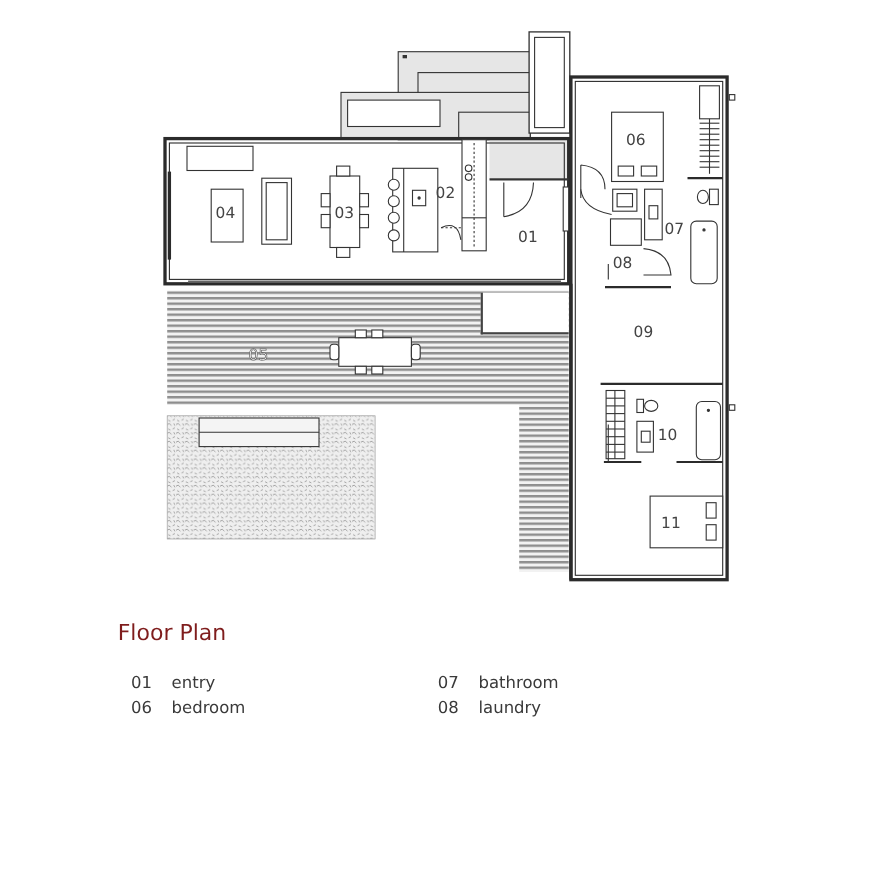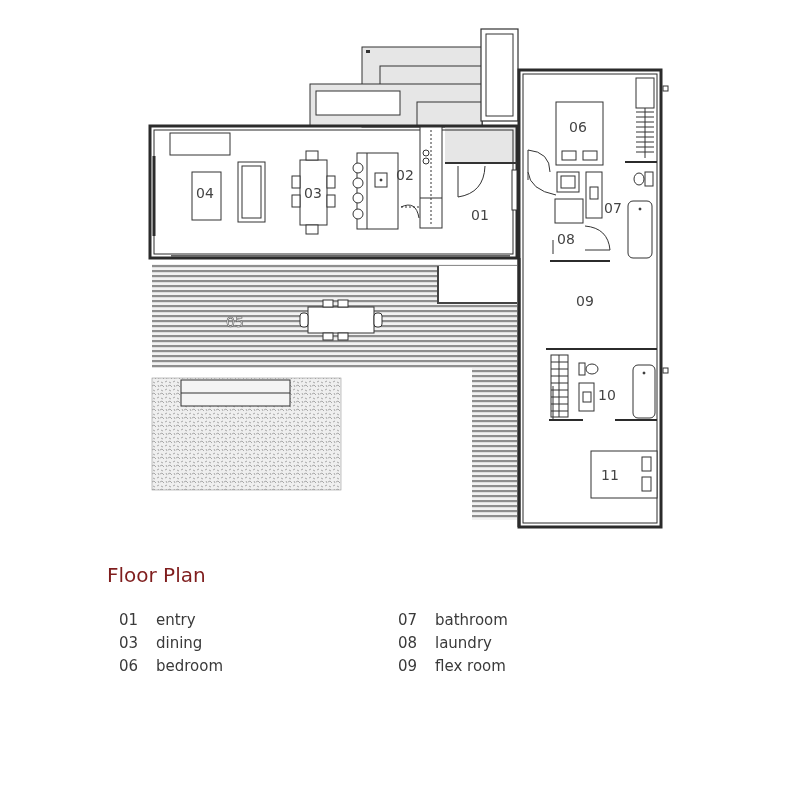--- a/index.html
+++ b/index.html
@@ -197,21 +197,19 @@
   <text class="room-label" x="226" y="327" fill="#555" style="fill:#fff;stroke:#555;stroke-width:0.6">05</text>
 
   <rect x="663" y="86" width="5" height="5" fill="#fff" stroke="#333" stroke-width="1"></rect>
   <rect x="663" y="368" width="5" height="5" fill="#fff" stroke="#333" stroke-width="1"></rect>
 </svg>
 
 <div id="legend-title">Floor Plan</div>
 
 <div class="legend-col left">
   <div class="legend-row"><span class="num">01</span><span>entry</span></div>
-  <div class="legend-row"><span class="num">03</span><span>dining</span></div>
   <div class="legend-row"><span class="num">06</span><span>bedroom</span></div>
 </div>
 
 <div class="legend-col right">
   <div class="legend-row"><span class="num">07</span><span>bathroom</span></div>
   <div class="legend-row"><span class="num">08</span><span>laundry</span></div>
-  <div class="legend-row"><span class="num">09</span><span>flex room</span></div>
 </div>
 
 </body></html>

